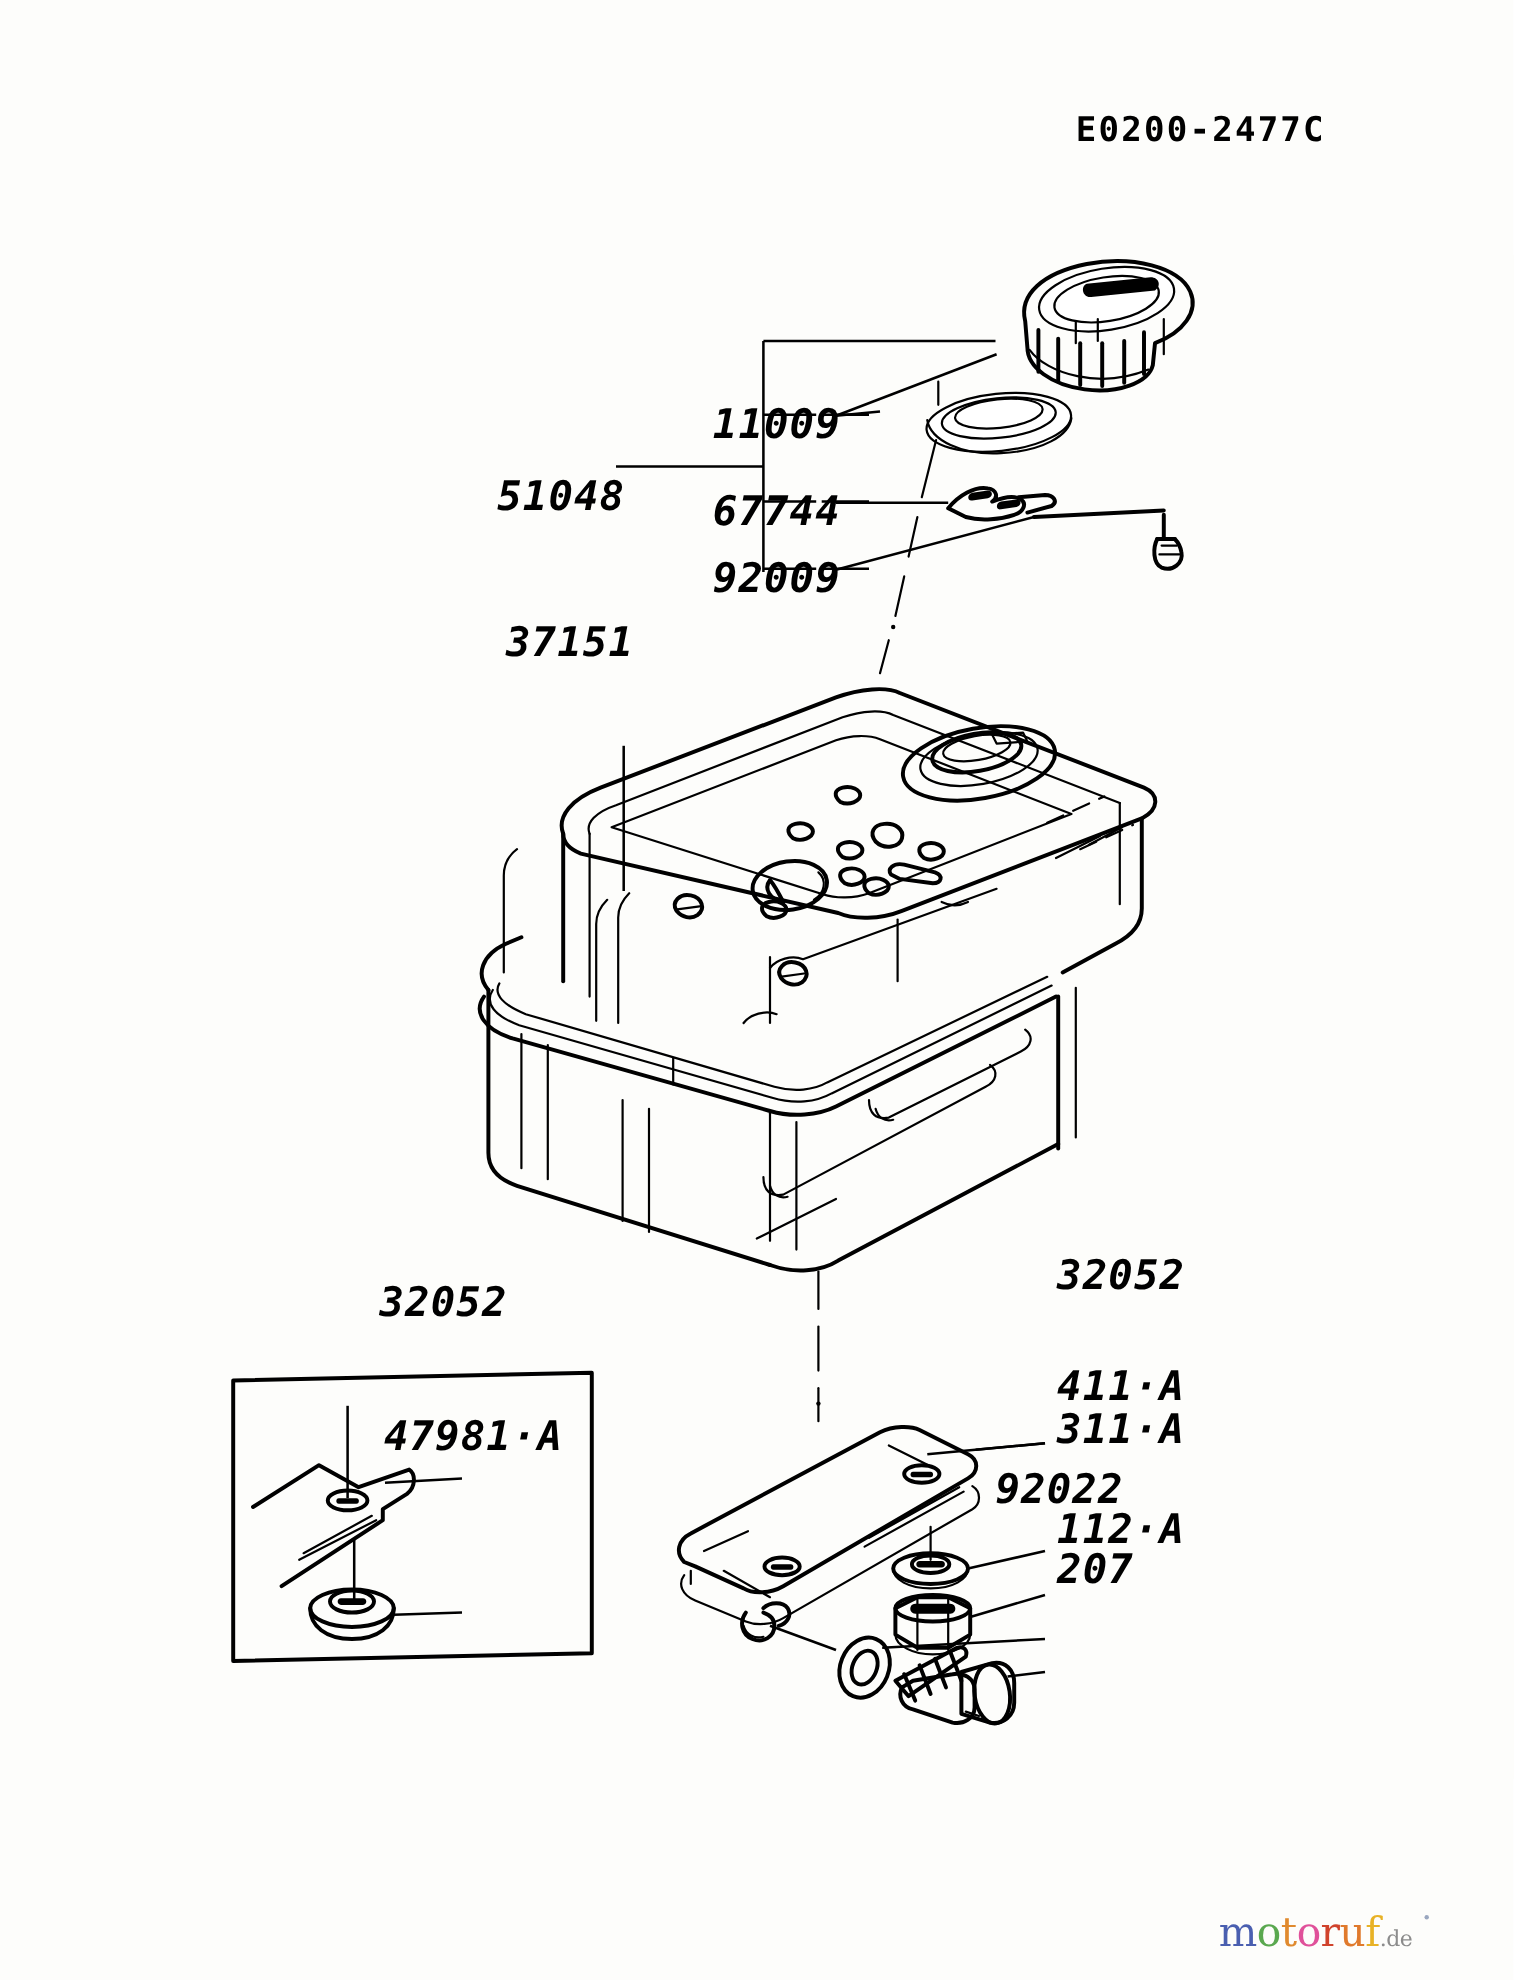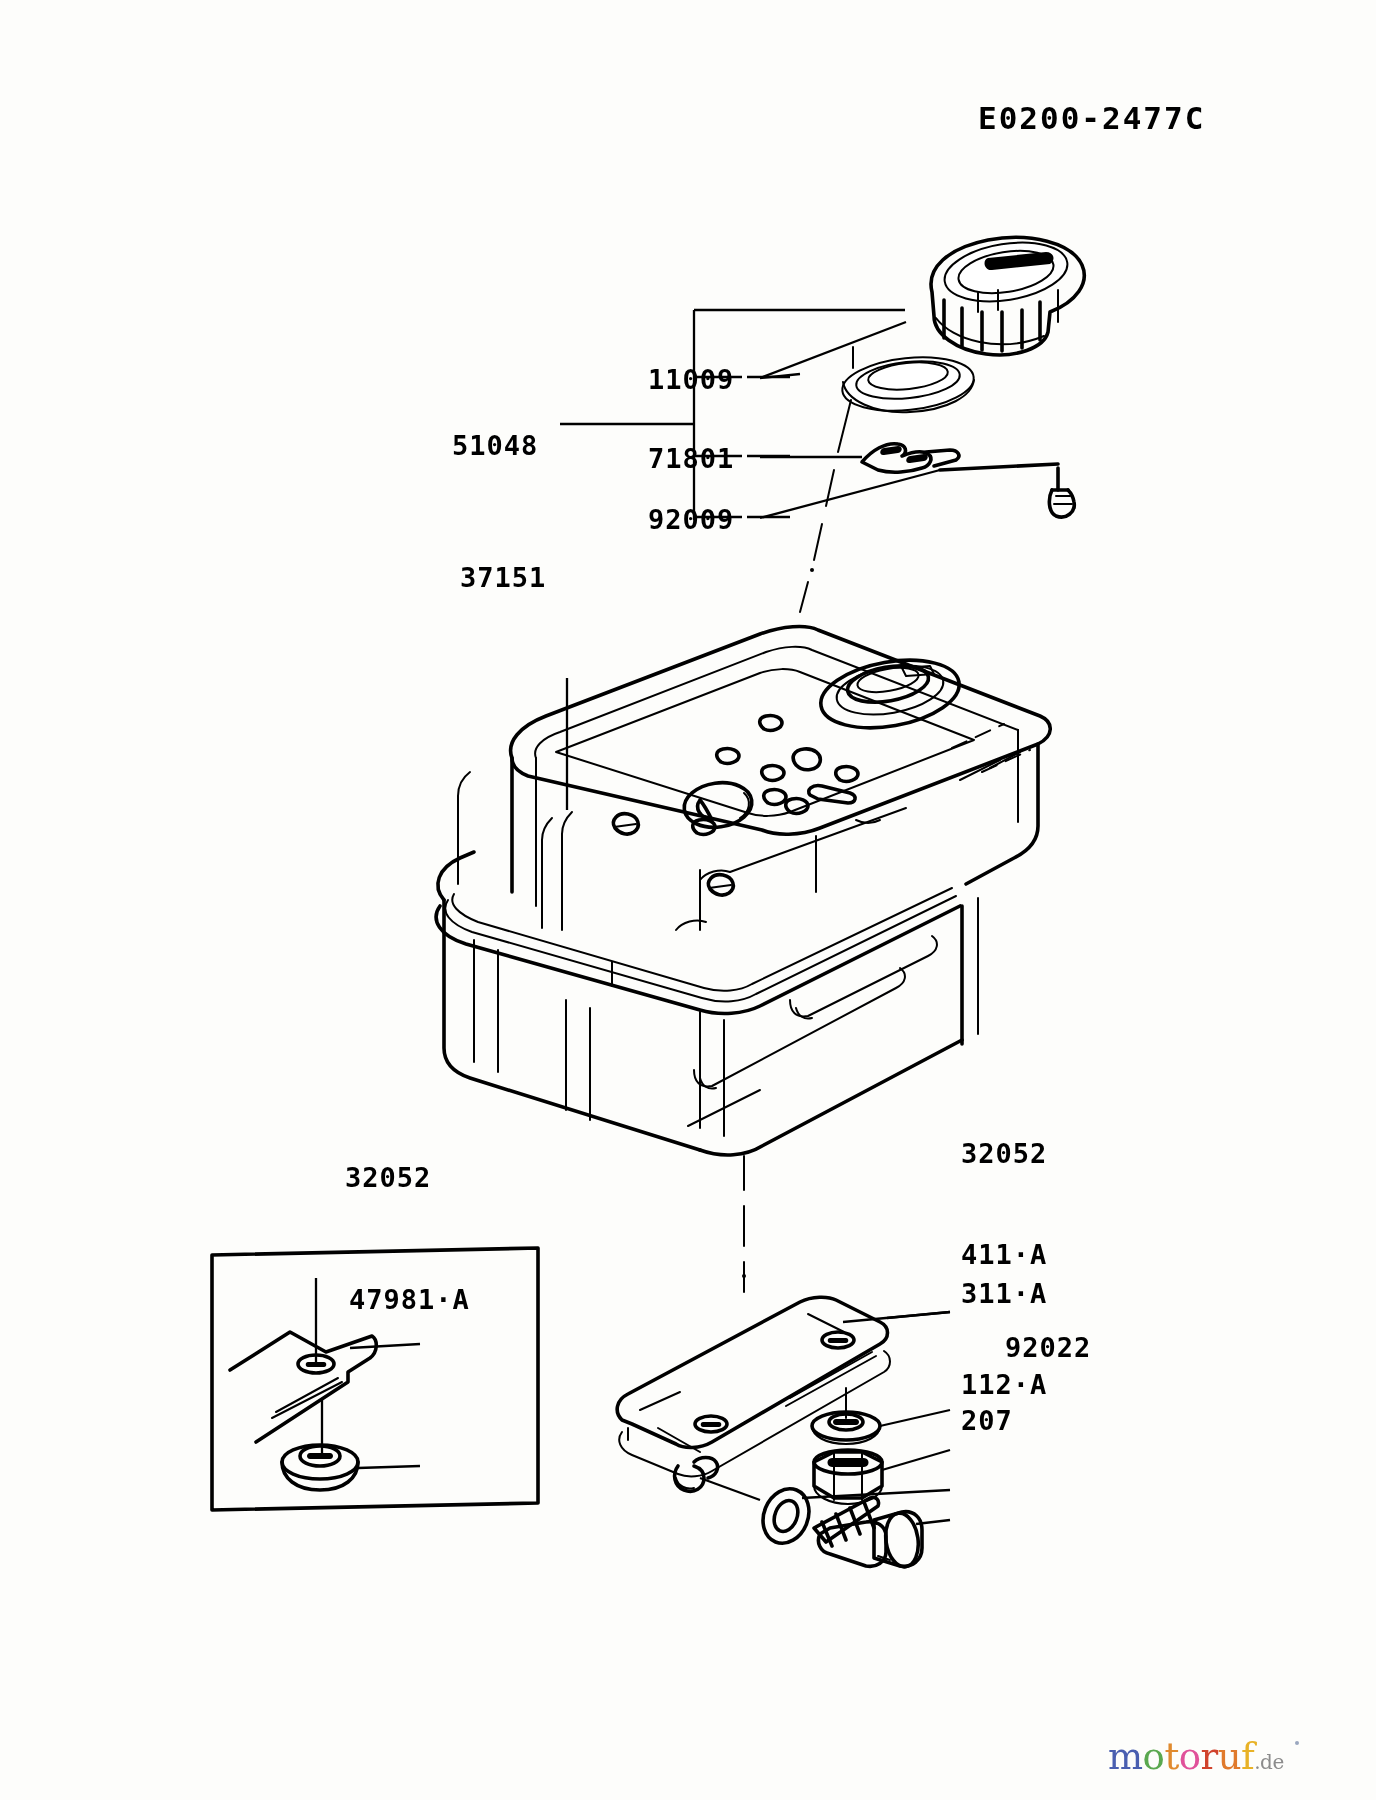--- a/index.html
+++ b/index.html
@@ -26,21 +26,22 @@
   }
   .lbl {
     position: absolute;
     font-family: "DejaVu Sans Mono", monospace;
     font-weight: bold;
     color: #000;
     white-space: nowrap;
     letter-spacing: 1px;
   }
   .lbl-num {
-    font-size: 27px;
+    font-size: 37px;
+    font-style: italic;
   }
   .title {
     position: absolute;
     font-family: "DejaVu Sans Mono", monospace;
     font-size: 31px;
     font-weight: bold;
     letter-spacing: 2px;
     color: #000;
     white-space: nowrap;
   }
@@ -409,33 +410,33 @@
     </g>
 
   </svg>
 
   <div class="title" style="left:978px; top:100px;">E0200-2477C</div>
 
   <div class="lbl lbl-num" style="left:452px; top:430px;">51048</div>
 
   <div class="lbl lbl-num" style="left:648px; top:364px;">11009</div>
 
-  <div class="lbl lbl-num" style="left:648px; top:443px;">71801</div>
+  <div class="lbl lbl-num" style="left:648px; top:443px;">67744</div>
 
   <div class="lbl lbl-num" style="left:648px; top:504px;">92009</div>
 
   <div class="lbl lbl-num" style="left:460px; top:562px;">37151</div>
 
   <div class="lbl lbl-num" style="left:961px; top:1138px;">32052</div>
 
   <div class="lbl lbl-num" style="left:961px; top:1239px;">411·A</div>
 
   <div class="lbl lbl-num" style="left:961px; top:1278px;text-align:right;">311·A</div>
 
-  <div class="lbl lbl-num" style="left:1005px; top:1332px;">92022</div>
+  <div class="lbl lbl-num" style="left:905px; top:1332px;">92022</div>
 
   <div class="lbl lbl-num" style="left:961px; top:1369px;">112·A</div>
 
   <div class="lbl lbl-num" style="left:961px; top:1405px;">207</div>
 
   <div class="lbl lbl-num" style="left:345px; top:1162px;">32052</div>
 
   <div class="lbl lbl-num" style="left:349px; top:1284px;">47981·A</div>
 
   <div id="watermark">

